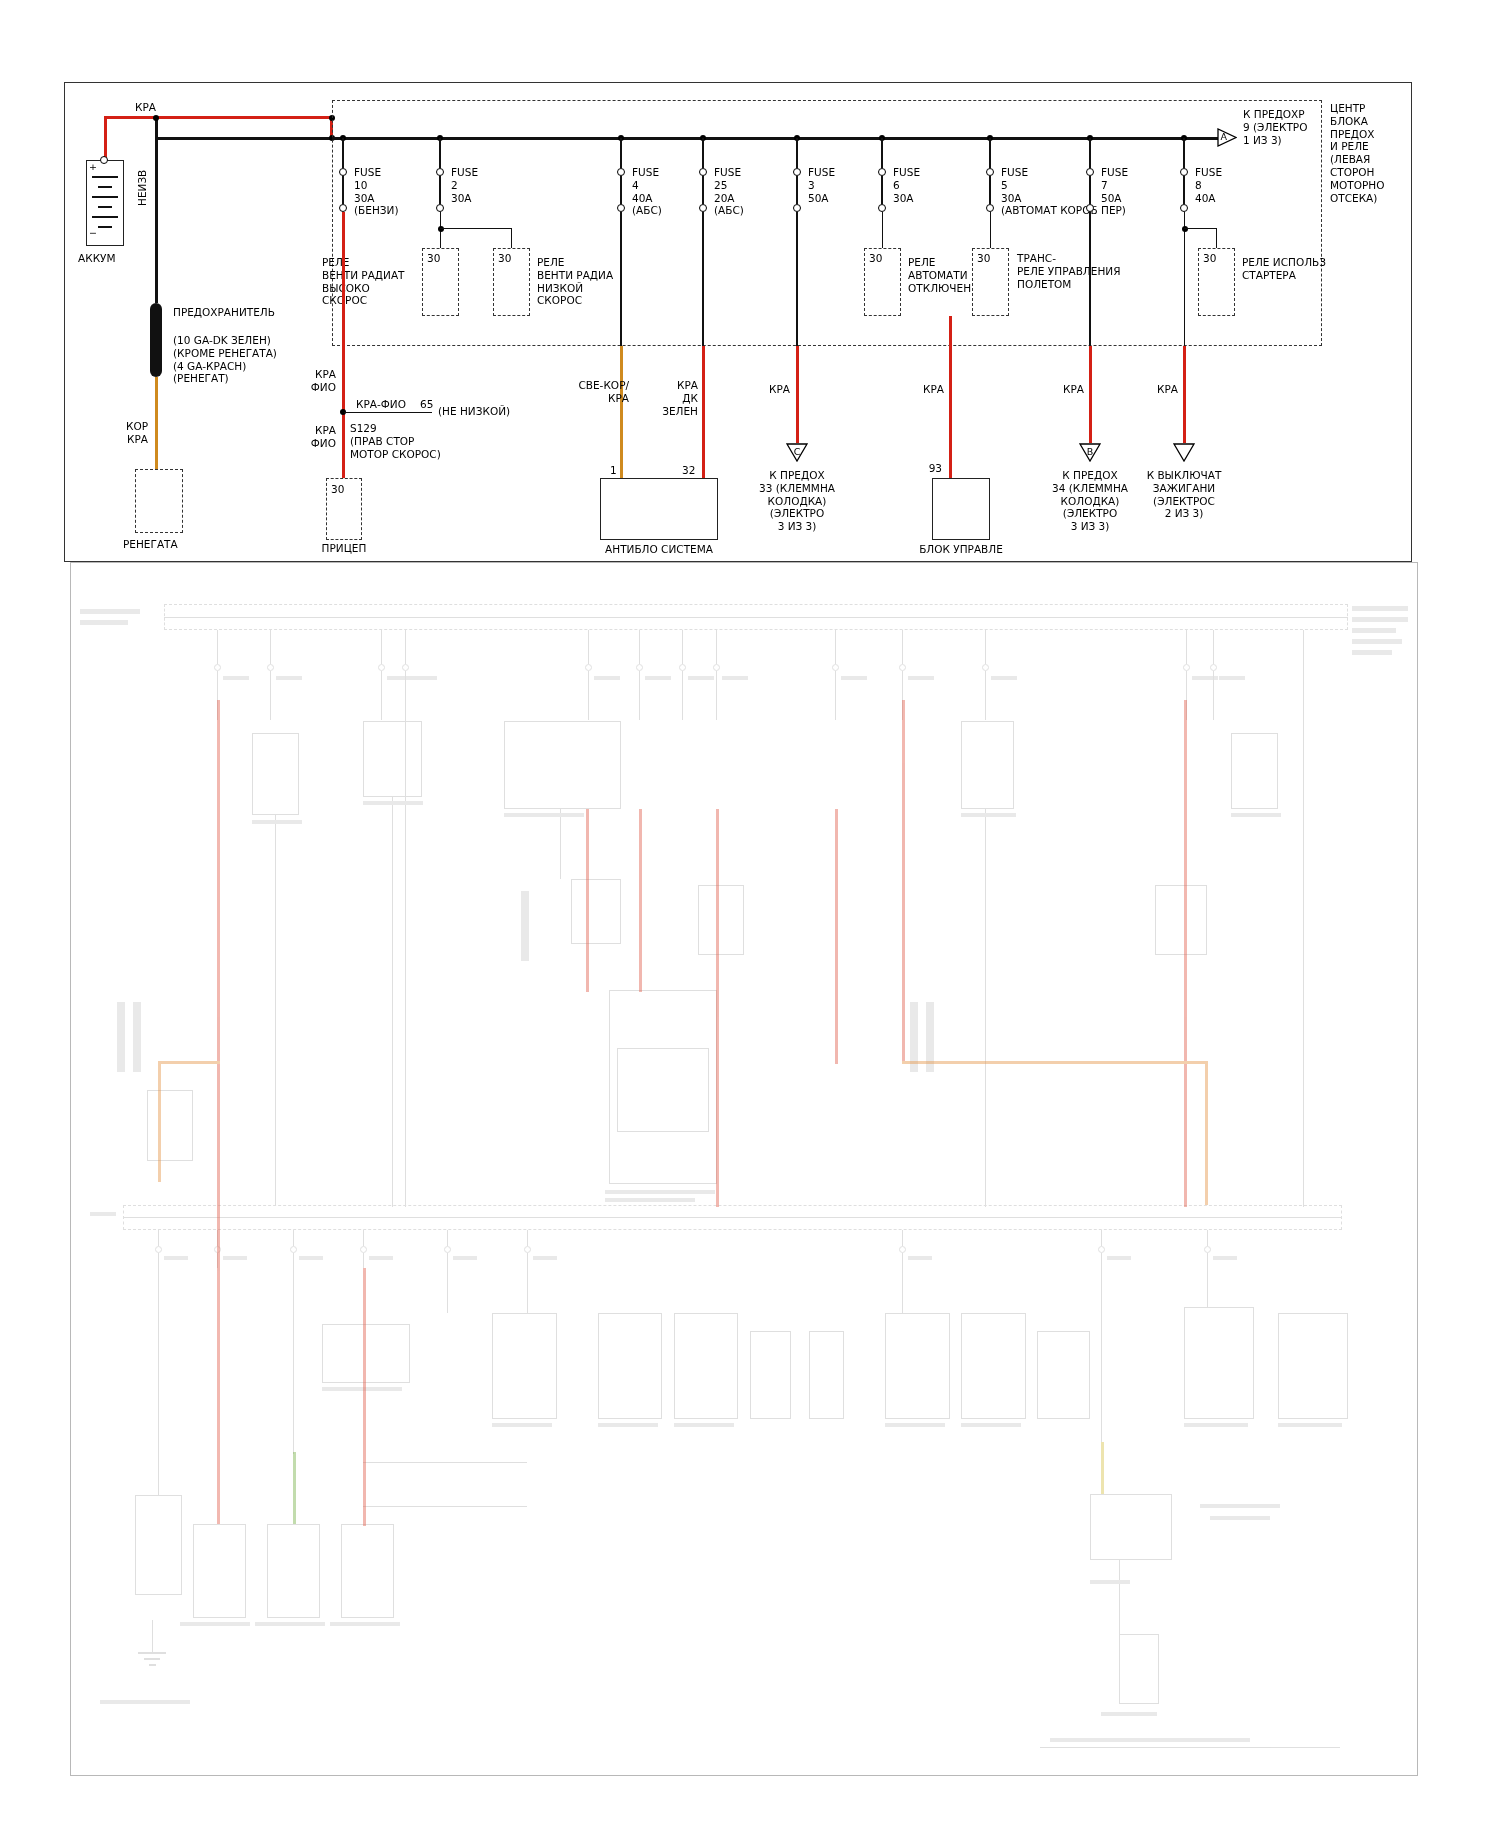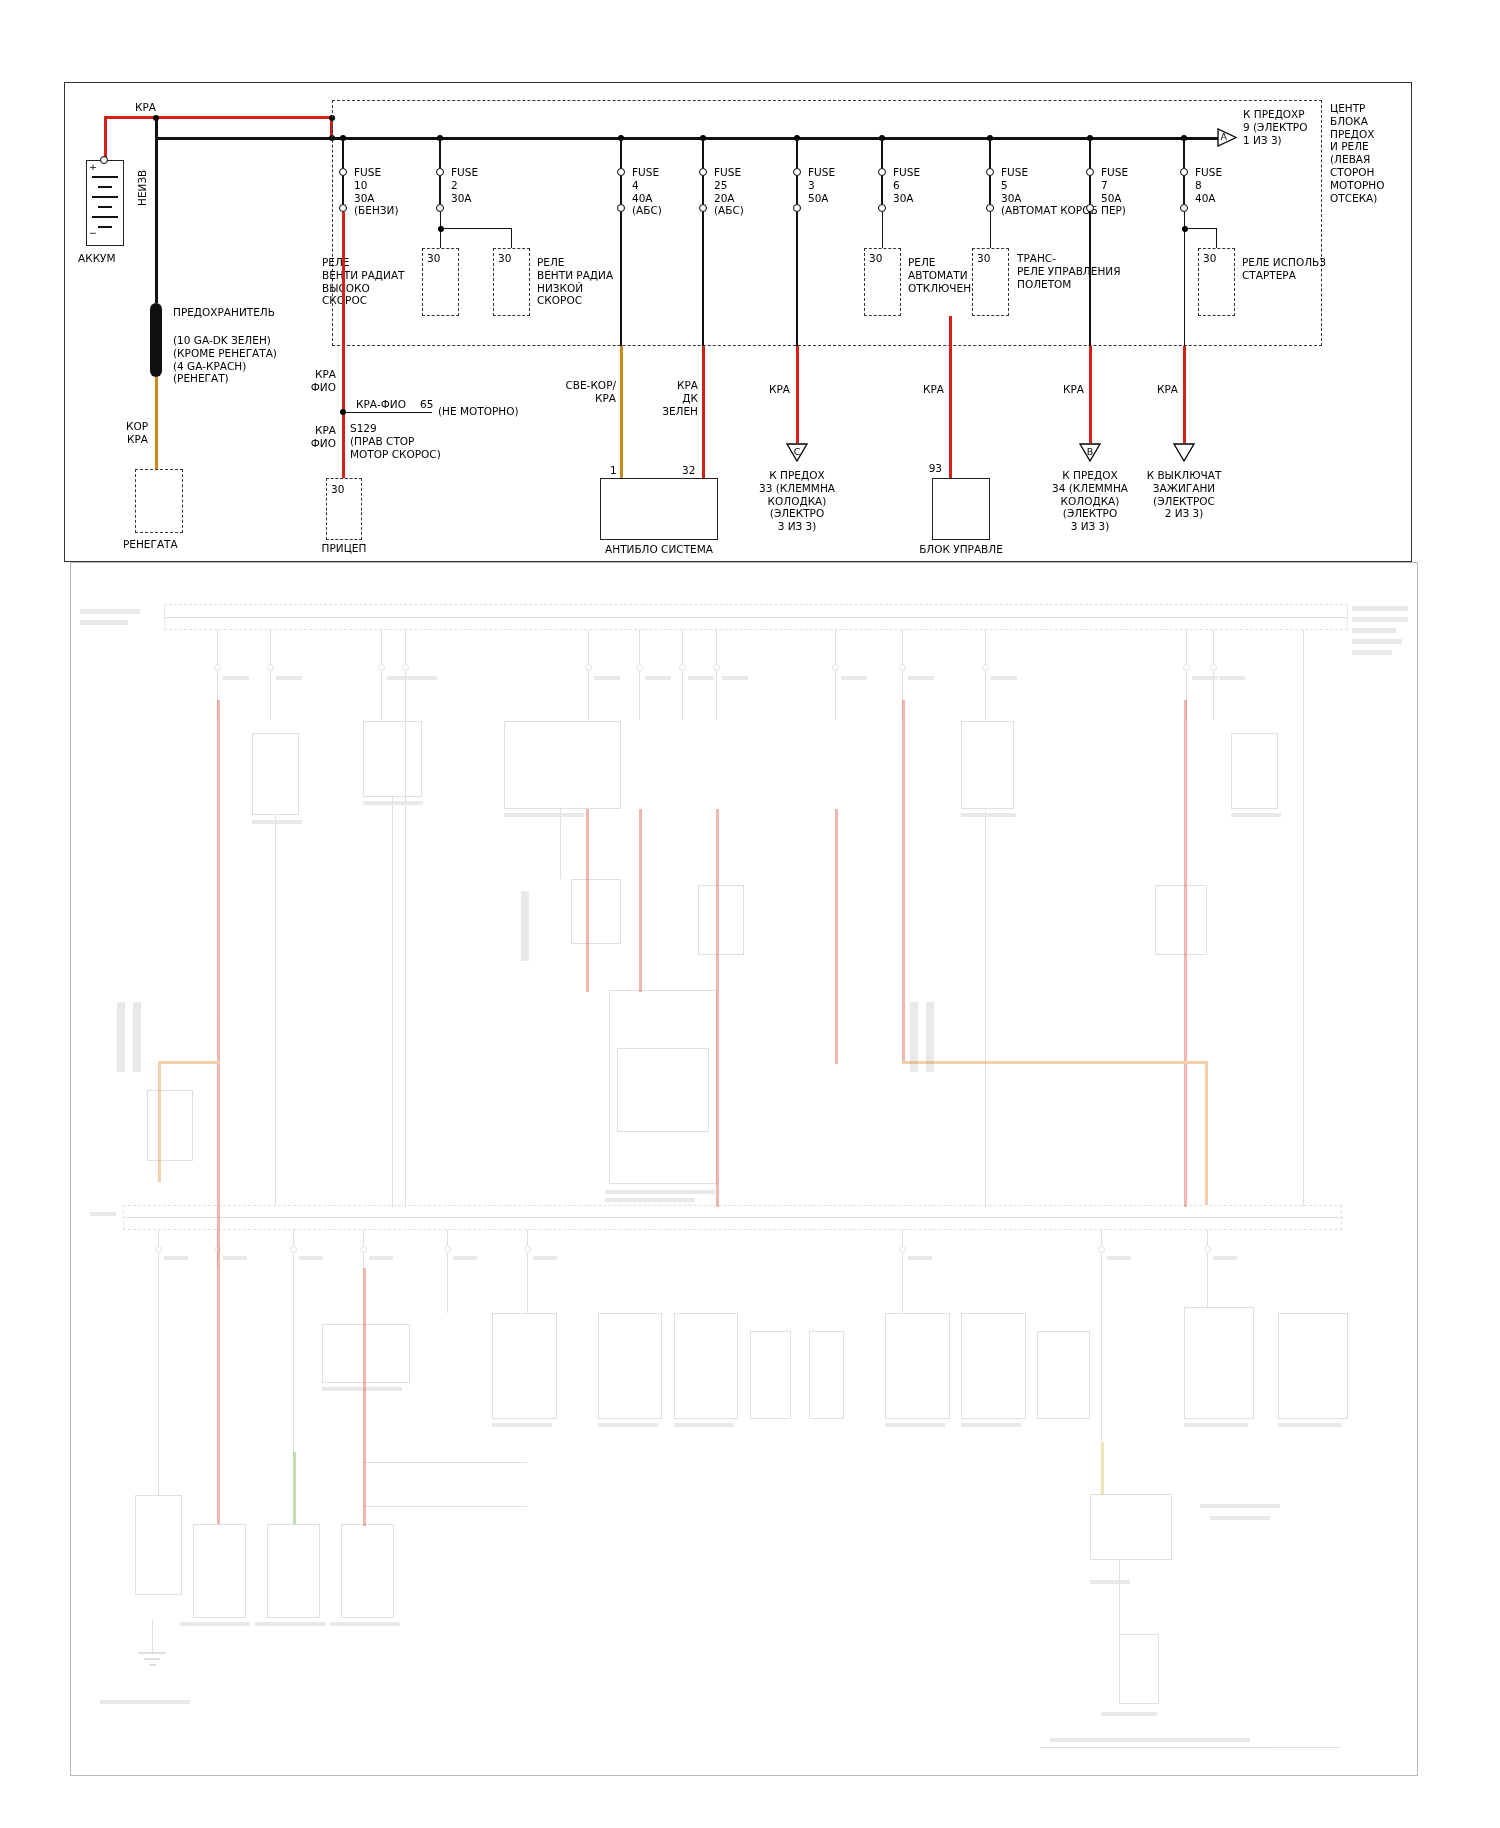--- a/index.html
+++ b/index.html
@@ -243,35 +243,35 @@
   <div class="t" style="left:1242px;top:256px;width:100px">РЕЛЕ ИСПОЛЬЗ
 СТАРТЕРА</div>
 
   <div class="wr" style="left:341.5px;top:212px;width:3px;height:266px"></div>
   <div class="dot" style="left:340px;top:409px"></div>
   <div class="w" style="left:344px;top:412px;width:88px;height:1.3px"></div>
   <div class="t tr" style="left:296px;top:368px;width:40px">КРА
 ФИО</div>
   <div class="t" style="left:356px;top:398px">КРА-ФИО</div>
   <div class="t" style="left:420px;top:398px">65</div>
-  <div class="t" style="left:438px;top:405px">(НЕ МОТОРНО)</div>
+  <div class="t" style="left:438px;top:405px">(НЕ НИЗКОЙ)</div>
   <div class="t" style="left:350px;top:422px;width:100px">S129
 (ПРАВ СТОР
 МОТОР СКОРОС)</div>
   <div class="t tr" style="left:296px;top:424px;width:40px">КРА
 ФИО</div>
   <div class="db" style="left:326px;top:478px;width:36px;height:62px"></div>
   <div class="t" style="left:331px;top:483px">30</div>
   <div class="t tc" style="left:308px;top:542px;width:72px">ПРИЦЕП</div>
 
   <div class="w" style="left:620.3px;top:212px;width:1.4px;height:134px"></div>
   <div class="wo" style="left:619.5px;top:346px;width:3px;height:132px"></div>
   <div class="w" style="left:702.3px;top:212px;width:1.4px;height:134px"></div>
   <div class="wr" style="left:701.5px;top:346px;width:3px;height:132px"></div>
-  <div class="t tr" style="left:560px;top:379px;width:56px">СВЕ-КОР/
+  <div class="t tr" style="left:573px;top:379px;width:56px">СВЕ-КОР/
 КРА</div>
   <div class="t tr" style="left:646px;top:379px;width:52px">КРА
 ДК ЗЕЛЕН</div>
   <div class="t" style="left:610px;top:464px">1</div>
   <div class="t" style="left:682px;top:464px">32</div>
   <div class="sb" style="left:600px;top:478px;width:118px;height:62px"></div>
   <div class="t tc" style="left:602px;top:543px;width:114px">АНТИБЛО СИСТЕМА</div>
 
   <div class="w" style="left:796.3px;top:212px;width:1.4px;height:134px"></div>
   <div class="wr" style="left:795.5px;top:346px;width:3px;height:97px"></div>

